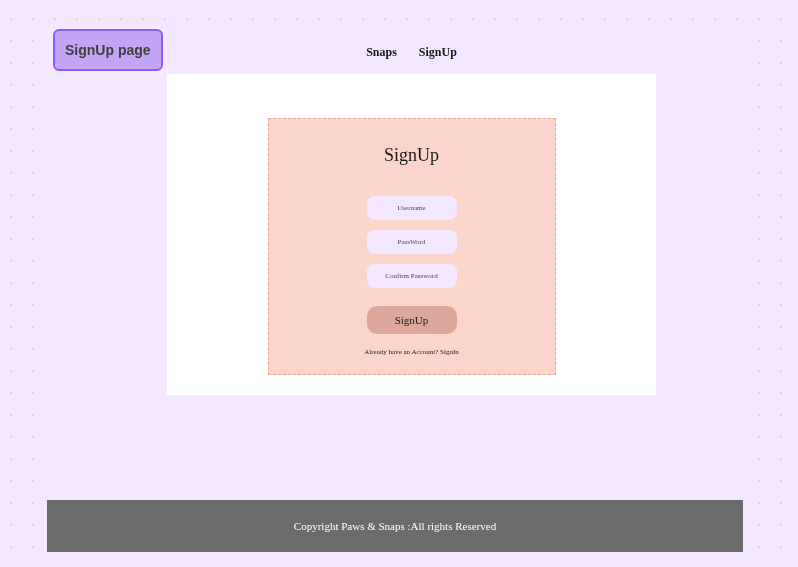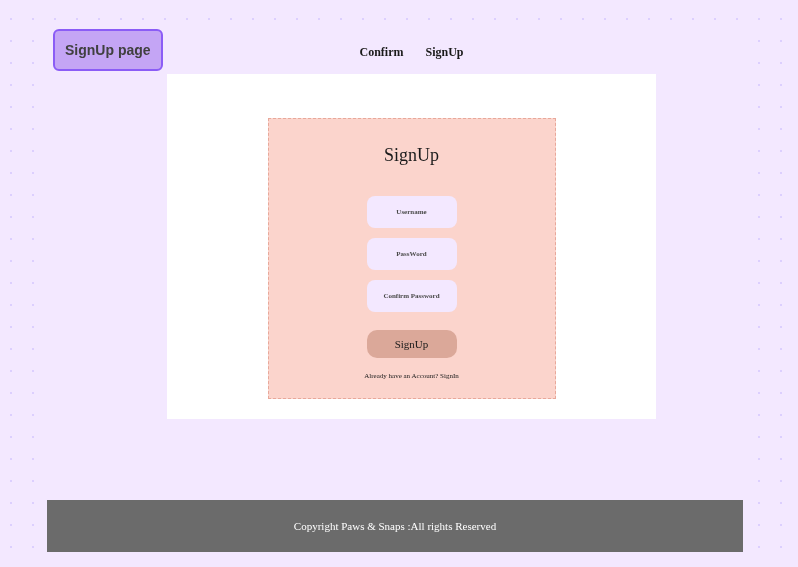--- a/index.html
+++ b/index.html
@@ -92,31 +92,30 @@
       text-align: center;
     }
     .form-title {
       font-family: Georgia, serif;
       font-size: 18px;
       color: #1a1a1a;
       margin-bottom: 30px;
     }
     .input-field {
       width: 90px;
-      height: 32px;
+      height: 24px;
       border: none;
       border-radius: 8px;
       background: #f3e8ff;
       font-size: 7px;
       text-align: center;
       color: #666;
       margin: 0 auto 10px auto;
       display: block;
       font-family: Georgia, serif;
-      font-weight: bold;
     }
     .input-field::placeholder {
       color: #4a4a4a;
       font-size: 7px;
     }
     .signup-btn {
       width: 90px;
       height: 28px;
       border: none;
       border-radius: 10px;
@@ -156,21 +155,21 @@
 <div class="badge">
   <span>SignUp page</span>
 </div>
 
 <div class="main-area">
 
   <div class="content-wrap">
 
 
     <div class="tabs-bar">
-      <span class="tab">Confirm</span>
+      <span class="tab">Snaps</span>
       <span class="tab">SignUp</span>
     </div>
 
     <div class="form-area">
       <div class="signup-box">
         <div class="form-title">SignUp</div>
         <input type="text" class="input-field" placeholder="Username" style="">
         <input type="password" class="input-field" placeholder="PassWord" style="">
         <input type="password" class="input-field" placeholder="Confirm Password" style="">
         <button class="signup-btn">SignUp</button>

